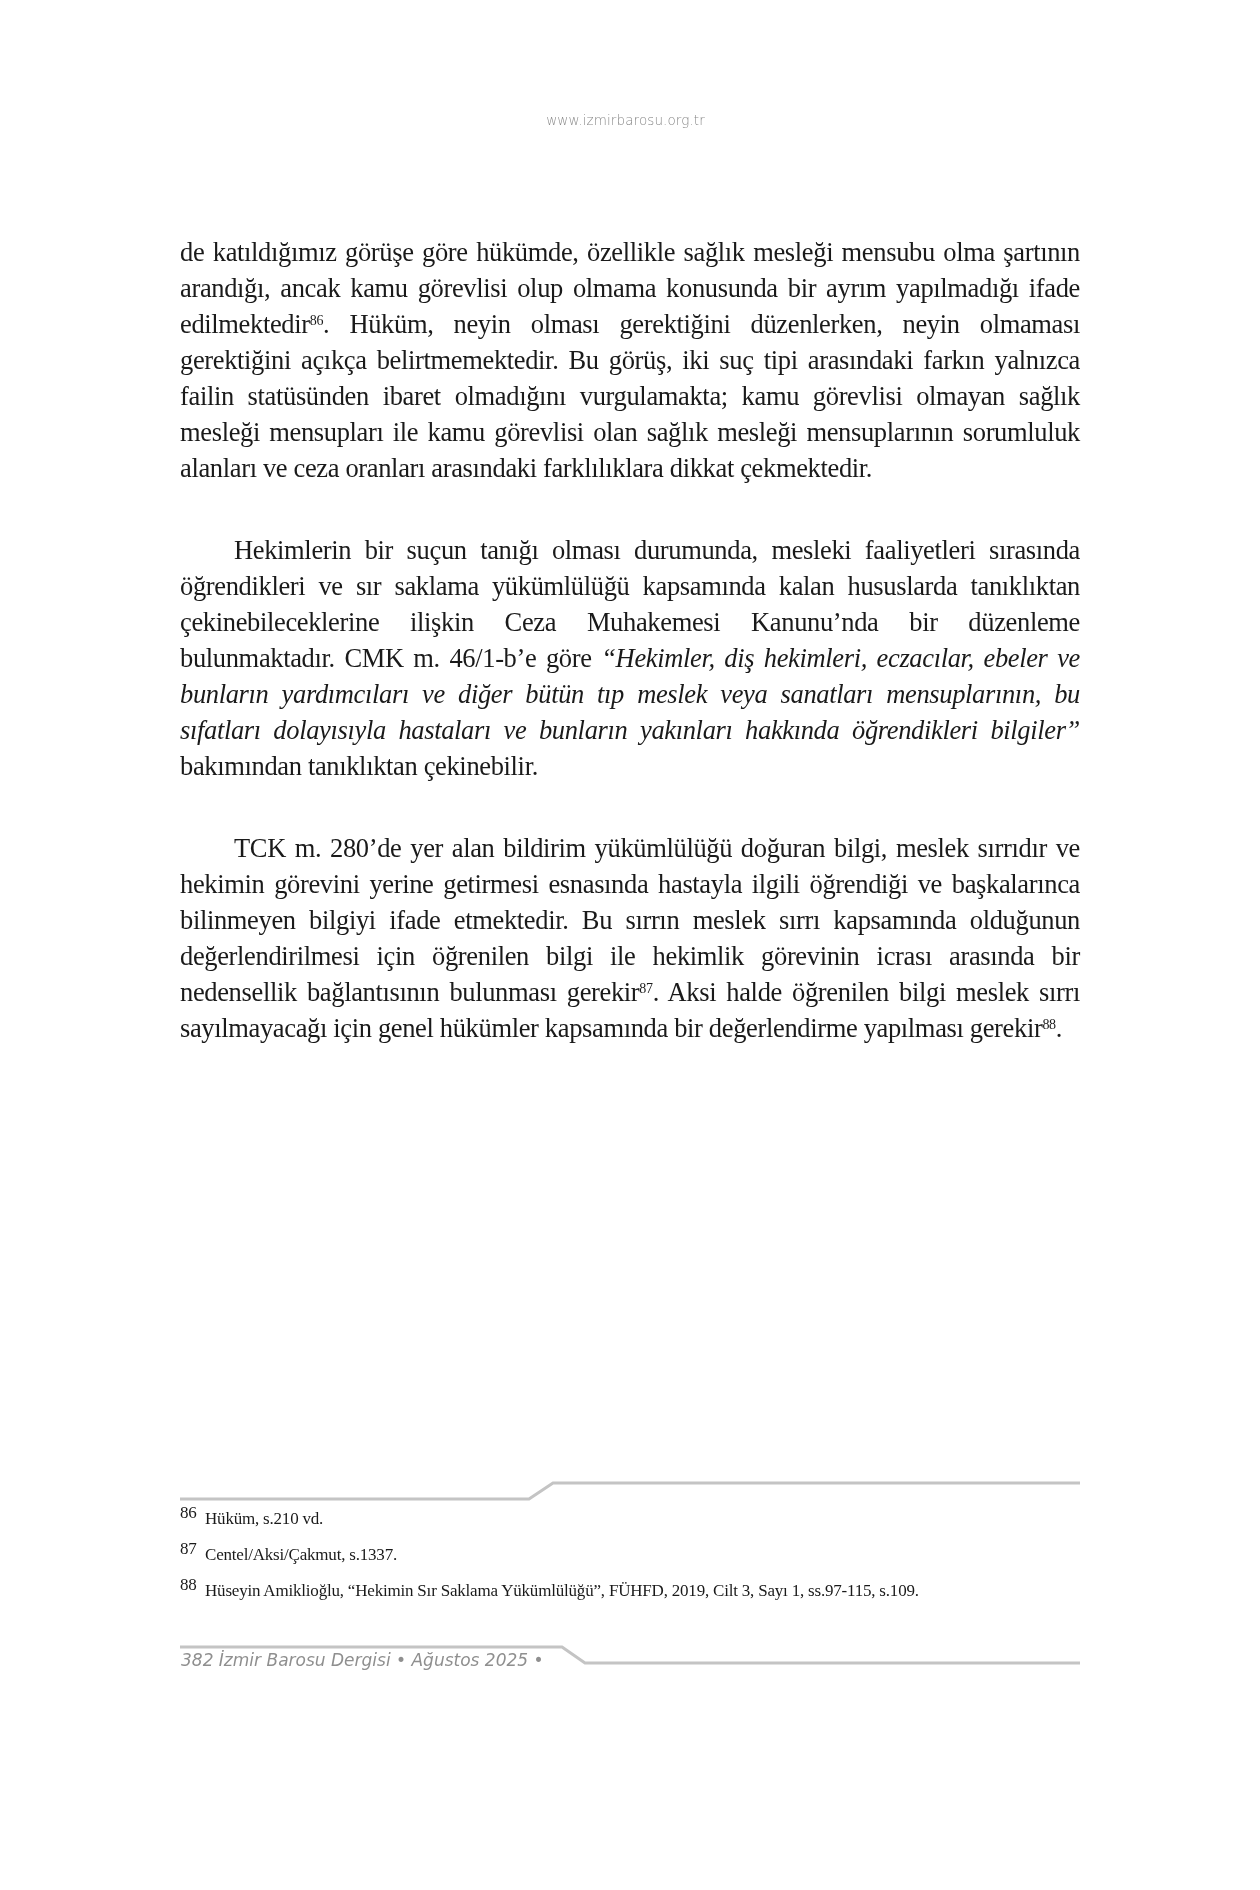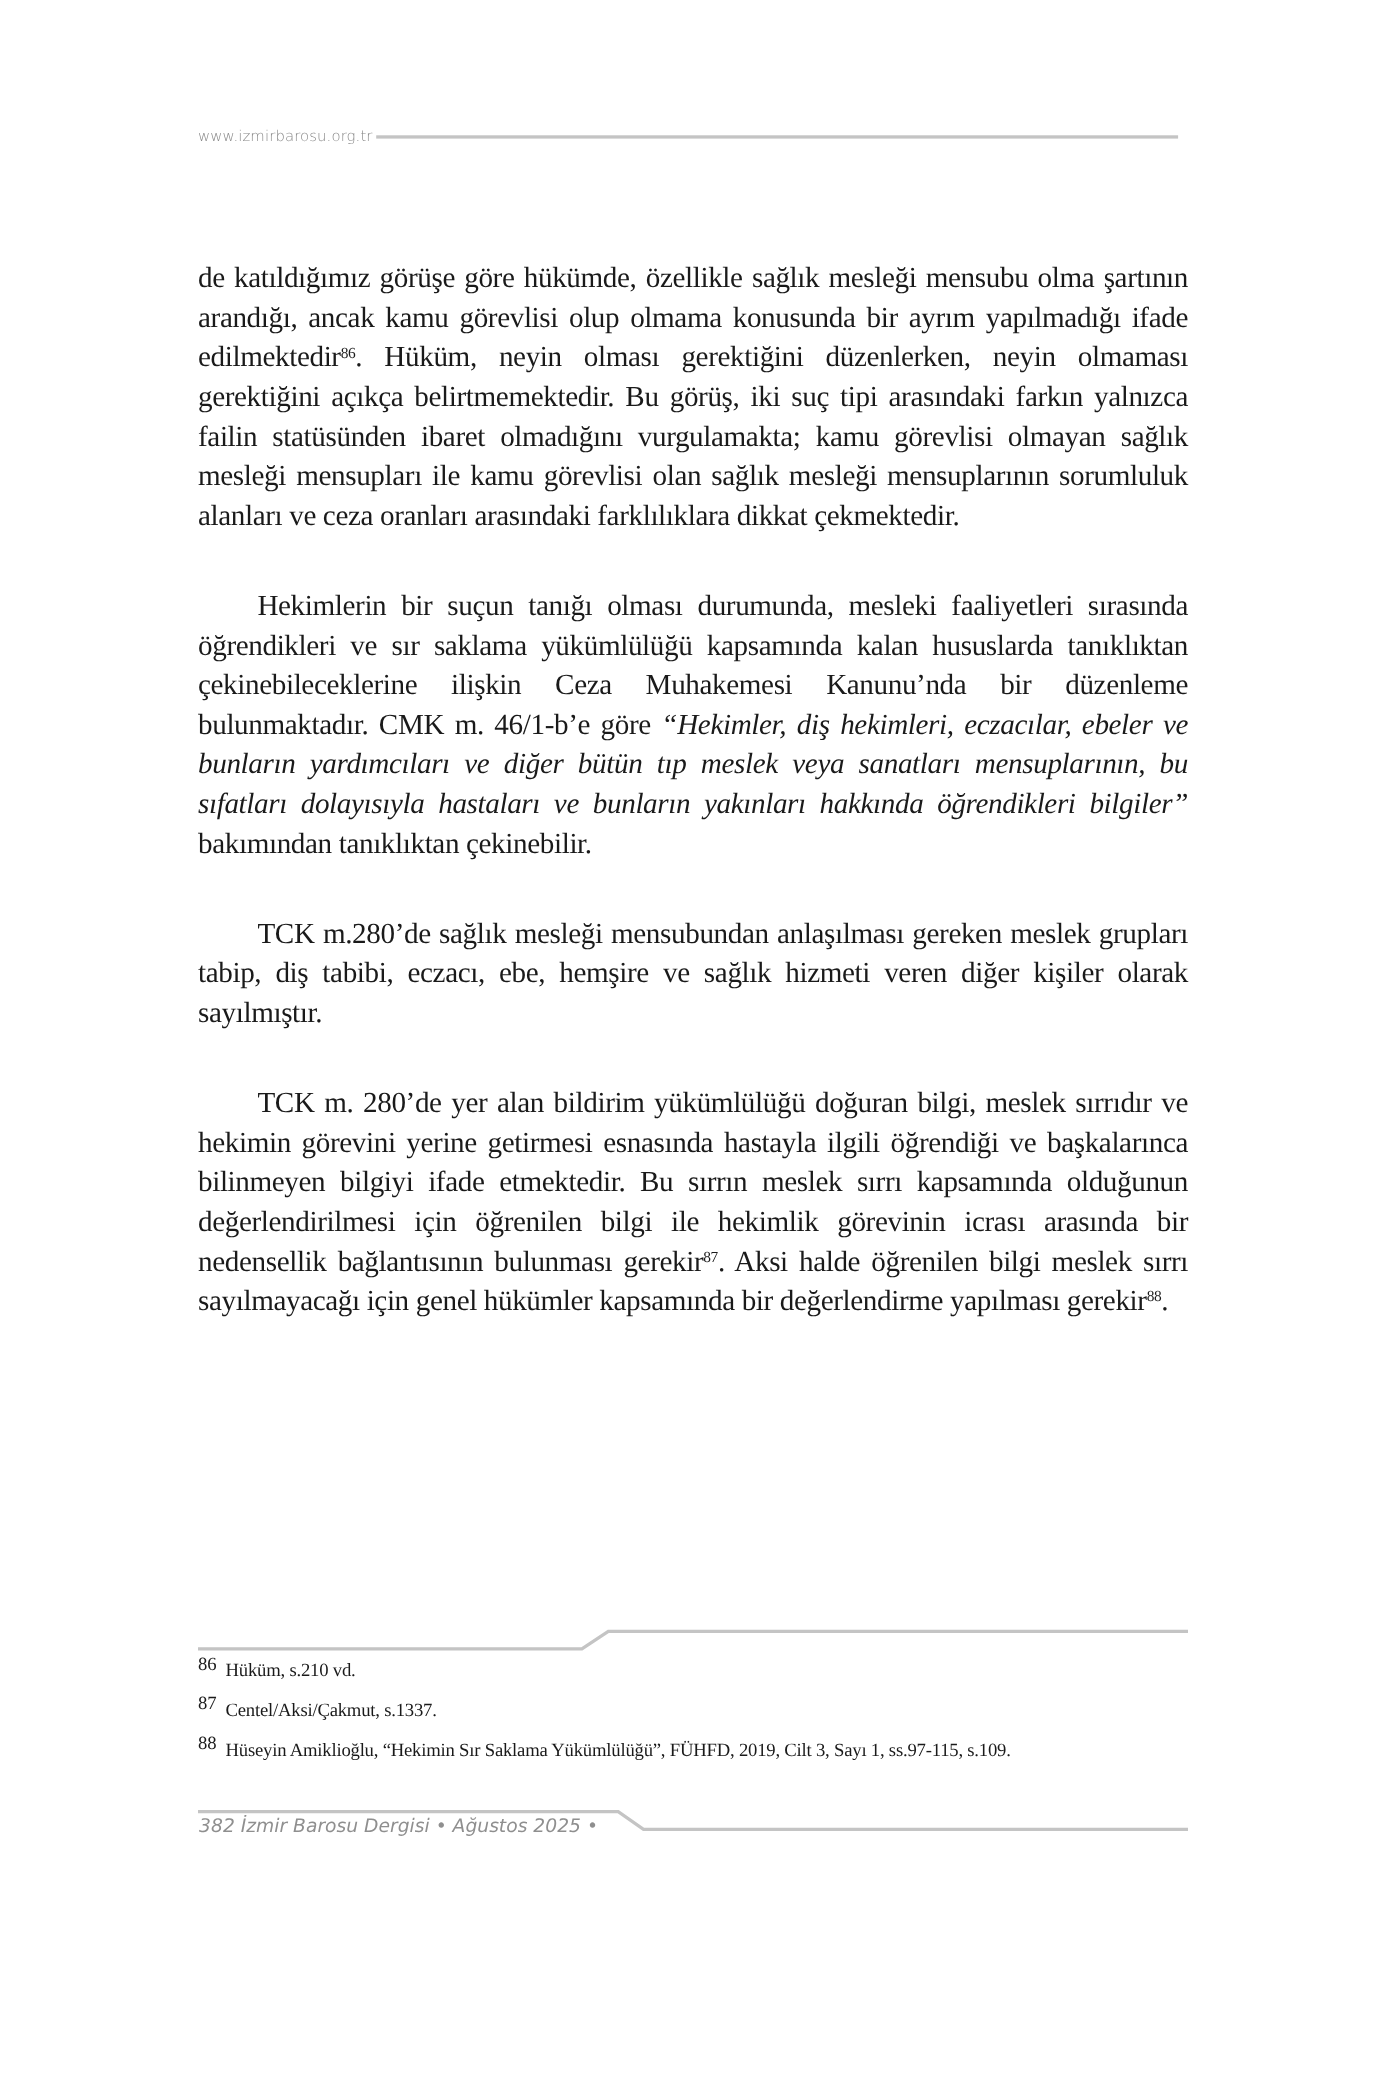--- a/index.html
+++ b/index.html
@@ -1,19 +1,19 @@
 <!DOCTYPE html>
 <html><head>
   <meta charset="utf-8">
   <style>
     html, body { margin: 0; padding: 0; background: #ffffff; }
     body { width: 1260px; height: 1890px; position: relative; overflow: hidden; }
     .header {
       position: absolute; left: 180px; top: 112px; width: 891px; height: 24px;
-      display: flex; align-items: center;
+      display: flex; align-items: center; flex-direction: column;
     }
     .header-url {
       font-family: "DejaVu Sans", sans-serif; font-size: 13.5px; color: #8a8a8a;
       letter-spacing: 0.1px; white-space: nowrap; font-weight: 300;
     }
     .header-rule { flex: 1; height: 3px; background: #c4c4c4; margin-left: 3px; }
 
     .body-text {
       position: absolute; left: 180px; top: 234px; width: 900px;
       font-family: "Liberation Serif", serif; font-size: 26.5px; line-height: 36px;
@@ -46,21 +46,20 @@
 <body>
 
 <div class="header">
   <span class="header-url">www.izmirbarosu.org.tr</span>
   <div class="header-rule"></div>
 </div>
 
 <div class="body-text" id="body-text">
     <p class="para"><span>de katıldığımız görüşe göre hükümde, özellikle sağlık mesleği mensubu olma şartının arandığı, ancak kamu görevlisi olup olmama konusunda bir ayrım yapılmadığı ifade edilmektedir</span><sup>86</sup><span>. Hüküm, neyin olması gerek­tiğini düzenlerken, neyin olmaması gerektiğini açıkça belirtmemekte­dir. Bu görüş, iki suç tipi arasındaki farkın yalnızca failin statüsünden ibaret olmadığını vurgulamakta; kamu görevlisi olmayan sağlık mesleği mensupları ile kamu görevlisi olan sağlık mesleği mensuplarının sorum­luluk alanları ve ceza oranları arasındaki farklılıklara dikkat çekmektedir.</span></p>
     <p class="para indent"><span>Hekimlerin bir suçun tanığı olması durumunda, mesleki faaliyetle­ri sırasında öğrendikleri ve sır saklama yükümlülüğü kapsamında kalan hususlarda tanıklıktan çekinebileceklerine ilişkin Ceza Muhakemesi Kanunu’nda bir düzenleme bulunmaktadır. CMK m. 46/1-b’e göre </span><em>“Hekimler, diş hekimleri, eczacılar, ebeler ve bunların yardımcıları ve di­ğer bütün tıp meslek veya sanatları mensuplarının, bu sıfatları dolayısıyla hastaları ve bunların yakınları hakkında öğrendikleri bilgiler”</em><span> bakımından tanıklıktan çekinebilir.</span></p>
-    <p class="para indent"><span>TCK m.280’de sağlık mesleği mensubundan anlaşılması gereken meslek grupları tabip, diş tabibi, eczacı, ebe, hemşire ve sağlık hizmeti veren diğer kişiler olarak sayılmıştır.</span></p>
     <p class="para indent"><span>TCK m. 280’de yer alan bildirim yükümlülüğü doğuran bilgi, mes­lek sırrıdır ve hekimin görevini yerine getirmesi esnasında hastayla ilgili öğrendiği ve başkalarınca bilinmeyen bilgiyi ifade etmektedir. Bu sırrın meslek sırrı kapsamında olduğunun değerlendirilmesi için öğrenilen bilgi ile hekimlik görevinin icrası arasında bir nedensellik bağlantısının bulunması gerekir</span><sup>87</sup><span>. Aksi halde öğrenilen bilgi meslek sırrı sayılmayaca­ğı için genel hükümler kapsamında bir değerlendirme yapılması gere­kir</span><sup>88</sup><span>.</span></p>
   </div>
 
 <svg class="fn-divider" viewBox="0 0 900 26" width="900" height="26">
   <polyline points="0,21 349,21 373,5 900,5" fill="none" stroke="#c4c4c4" stroke-width="3"></polyline>
 </svg>
 
 <div class="footnotes">
   <div class="fn">
     <span class="fn-num">86</span>

